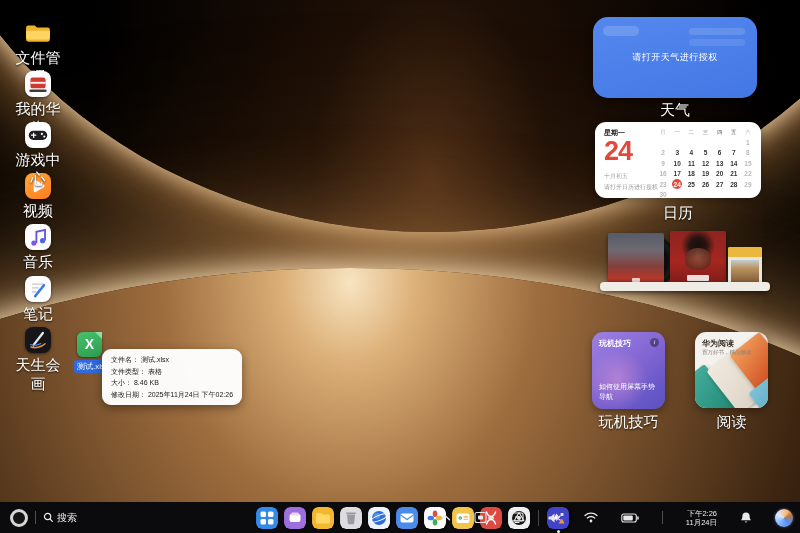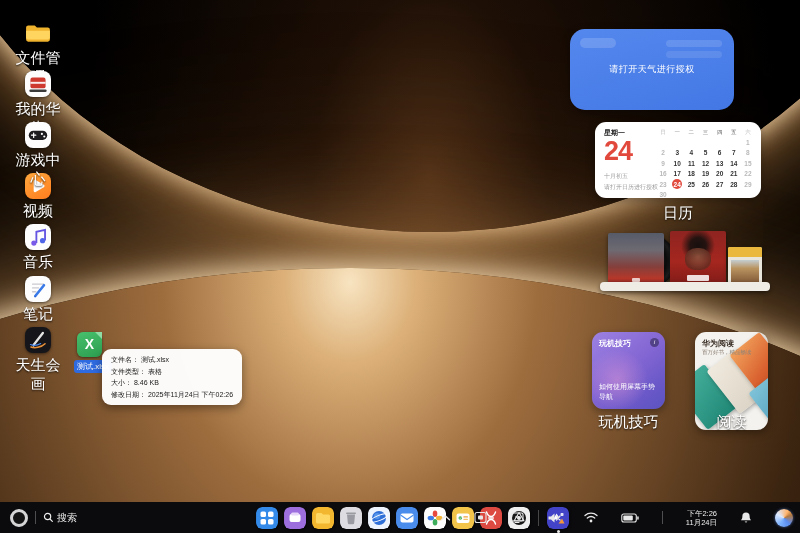--- a/index.html
+++ b/index.html
@@ -34,23 +34,23 @@
     border-color:transparent #8fdca6 transparent transparent;}
   .file-lb{position:absolute;left:74px;top:360px;background:#2e6ae0;color:#fff;font-size:8px;
     padding:1px 3px;border-radius:3px;white-space:nowrap;z-index:3;}
   .tooltip{position:absolute;left:102px;top:349px;z-index:4;background:rgba(255,255,255,.97);
     border-radius:9px;padding:5px 9px;box-shadow:0 3px 10px rgba(0,0,0,.4);}
   .tooltip span{display:block;font-size:7px;color:#1a1a1a;line-height:11.5px;white-space:nowrap;}
 
   
   .wlabel{position:absolute;text-align:center;margin:0;}
 
-  .weather{position:absolute;left:570px;top:17px;width:164px;height:81px;border-radius:15px;
+  .weather{position:absolute;left:593px;top:17px;width:164px;height:81px;border-radius:15px;
     background:linear-gradient(165deg,#5588ee,#4377e4);display:flex;align-items:center;justify-content:center;
-    overflow:hidden;box-shadow:0 3px 8px rgba(0,0,0,.35);margin-top:12px;}
+    overflow:hidden;box-shadow:0 3px 8px rgba(0,0,0,.35);}
   .weather::before{content:"";position:absolute;left:10px;top:9px;width:36px;height:10px;border-radius:5px;
     background:rgba(255,255,255,.16);}
   .weather::after{content:"";position:absolute;right:12px;top:11px;width:56px;height:7px;border-radius:4px;
     background:rgba(255,255,255,.13);box-shadow:0 11px 0 rgba(255,255,255,.10);}
   .weather .msg{font-size:9px;color:#fff;letter-spacing:.5px;}
 
   .calendar{position:absolute;left:595px;top:122px;width:166px;height:76px;border-radius:11px;
     background:#fff;box-shadow:0 3px 8px rgba(0,0,0,.35);}
   .cal-left{position:absolute;left:9px;top:6px;width:60px;}
   .cal-week{font-size:7px;color:#222;font-weight:bold;}
@@ -91,21 +91,21 @@
 
   .tips{position:absolute;left:592px;top:332px;width:73px;height:77px;border-radius:11px;overflow:hidden;
     background:radial-gradient(circle at 35% 62%, rgba(235,160,215,.45) 0%, rgba(235,160,215,0) 45%),
                linear-gradient(140deg,#9c81e2 0%,#8668d4 45%,#6a58c8 78%,#5a53c0 100%);
     box-shadow:0 3px 8px rgba(0,0,0,.35);}
   .tips .t{position:absolute;left:7px;top:6px;font-size:8px;font-weight:bold;color:#fff;}
   .tips .i{position:absolute;right:6px;top:6px;width:9px;height:9px;border-radius:50%;
     background:rgba(20,20,40,.45);color:#fff;font-size:6px;line-height:9px;text-align:center;font-style:italic;}
   .tips .s{position:absolute;left:7px;bottom:7px;width:60px;font-size:7px;line-height:1.4;color:#fff;}
 
-  .reading{position:absolute;left:695px;top:332px;width:73px;height:98px;border-radius:11px;overflow:hidden;
+  .reading{position:absolute;left:695px;top:332px;width:73px;height:76px;border-radius:11px;overflow:hidden;
     background:#f4f2ee;box-shadow:0 3px 8px rgba(0,0,0,.35);text-align:center;}
   .bk{position:absolute;width:38px;height:54px;border-radius:3px;transform:rotate(-38deg);
     box-shadow:0 2px 4px rgba(0,0,0,.3);}
   .bk1{left:-8px;top:38px;background:linear-gradient(160deg,#49b3a0,#1f8674);}
   .bk2{left:24px;top:22px;background:linear-gradient(160deg,#f0e9dd,#d9d2c4);}
   .bk3{left:47px;top:6px;background:linear-gradient(160deg,#f2a25c,#d85f2e 60%,#b24a22);}
   .bk4{left:66px;top:44px;background:linear-gradient(160deg,#7fc3d8,#3e8fae);}
   .reading .t{position:absolute;left:7px;top:6px;font-size:8px;font-weight:bold;color:#3a2f26;z-index:2;}
   .reading .s{position:absolute;left:7px;top:17px;font-size:5.5px;color:#8d8378;z-index:2;white-space:nowrap;}
 
@@ -218,20 +218,21 @@
   <div class="tooltip">
     <span>文件名： 测试.xlsx</span>
     <span>文件类型： 表格</span>
     <span>大小： 8.46 KB</span>
     <span>修改日期： 2025年11月24日 下午02:26</span>
   </div>
 
   <div class="weather">
     <span class="msg">请打开天气进行授权</span>
   </div>
+  <span class="wlabel" style="left:593px;top:101px;width:164px">天气</span>
 
   <div class="calendar">
     <div class="cal-left">
       <div class="cal-week">星期一</div>
       <div class="cal-day">24</div>
       <div class="cal-lunar">十月初五</div>
       <div class="cal-note">请打开日历进行授权</div>
     </div>
     <div class="cal-grid">
         <span class="ch wk">日</span>

